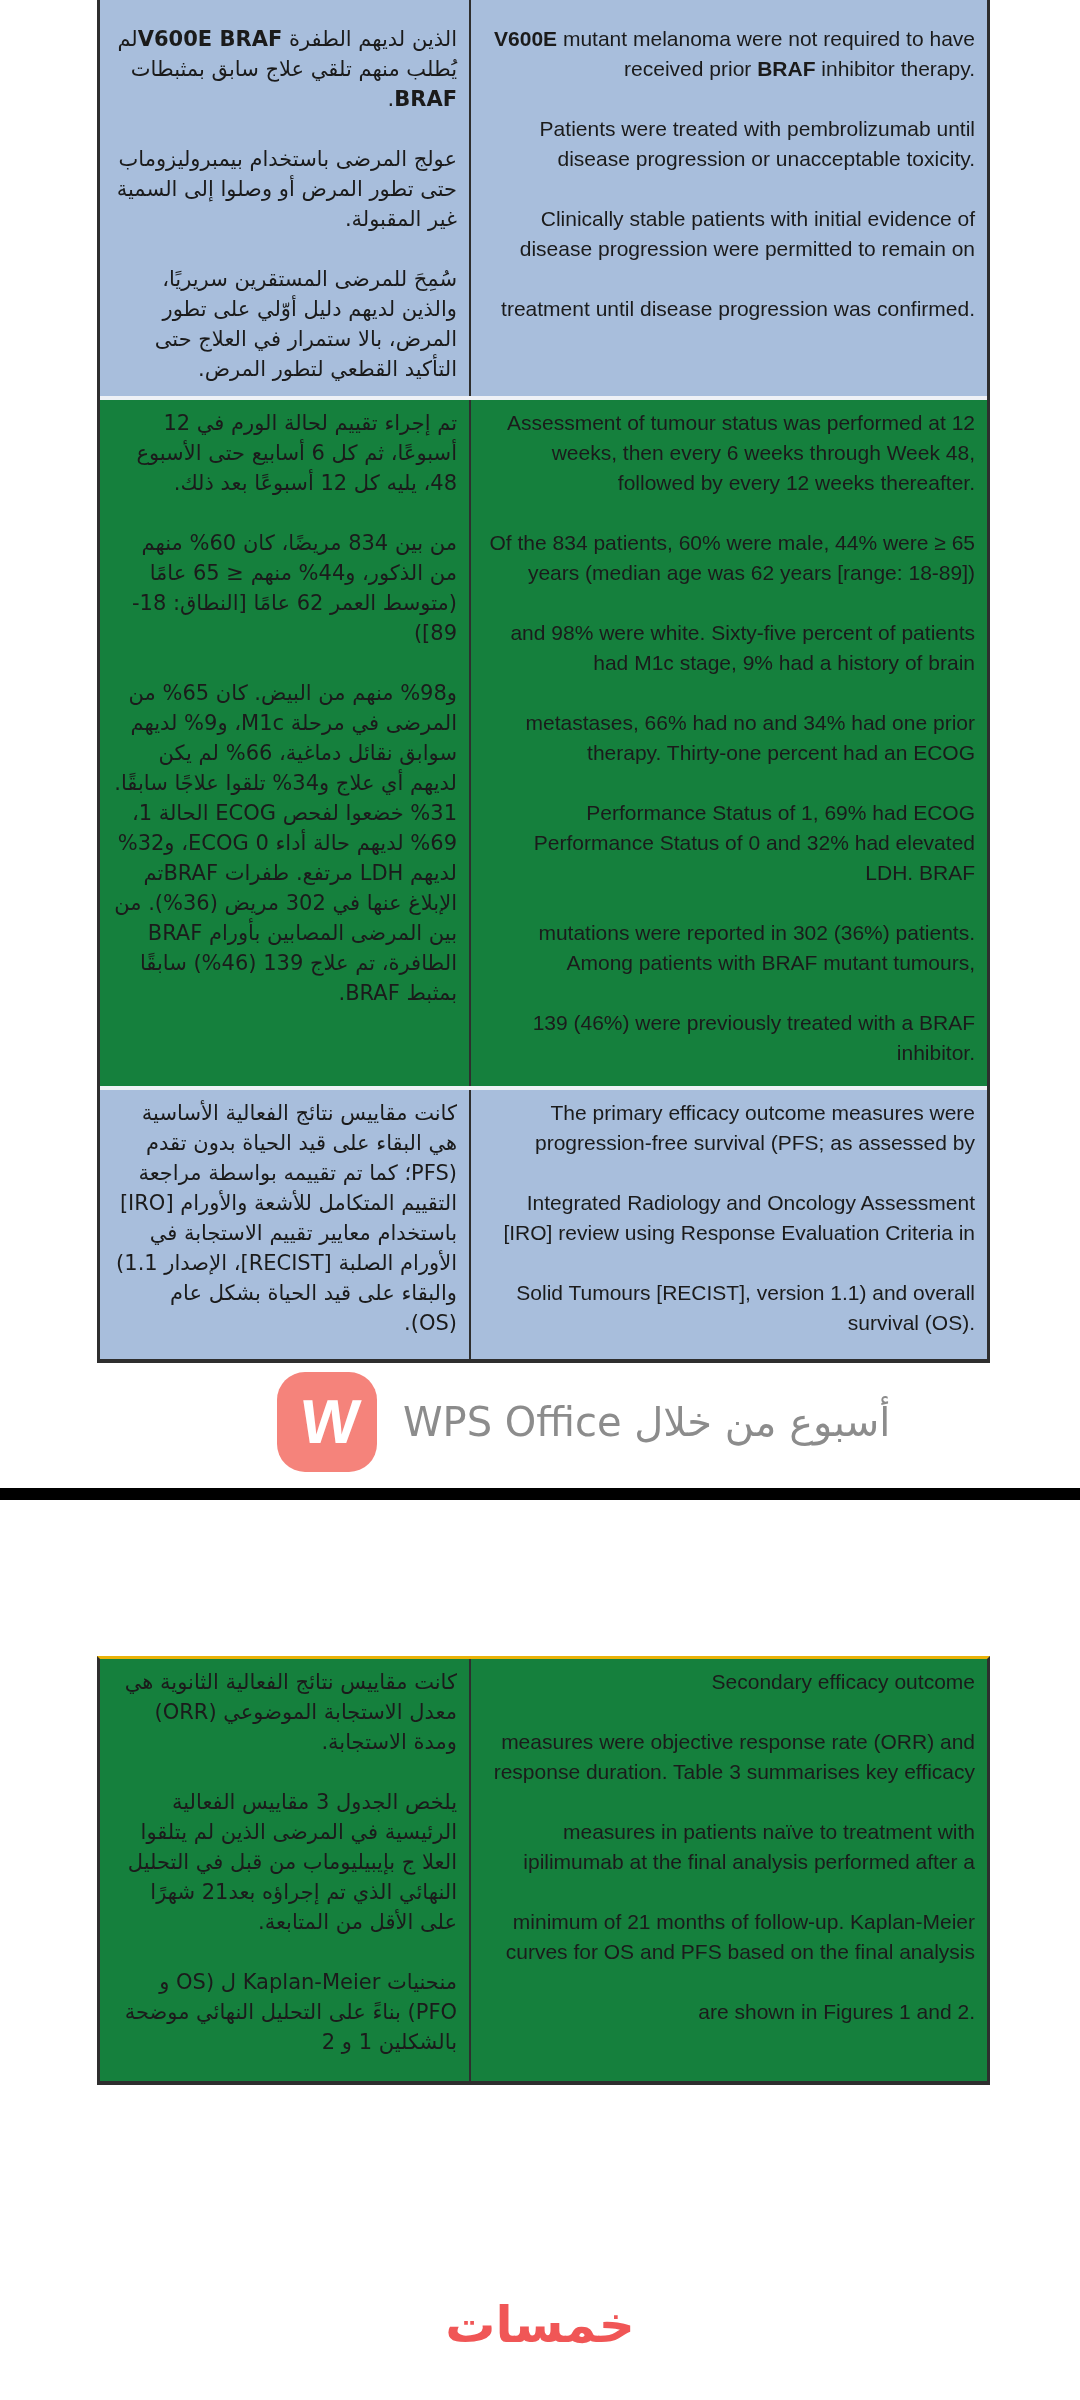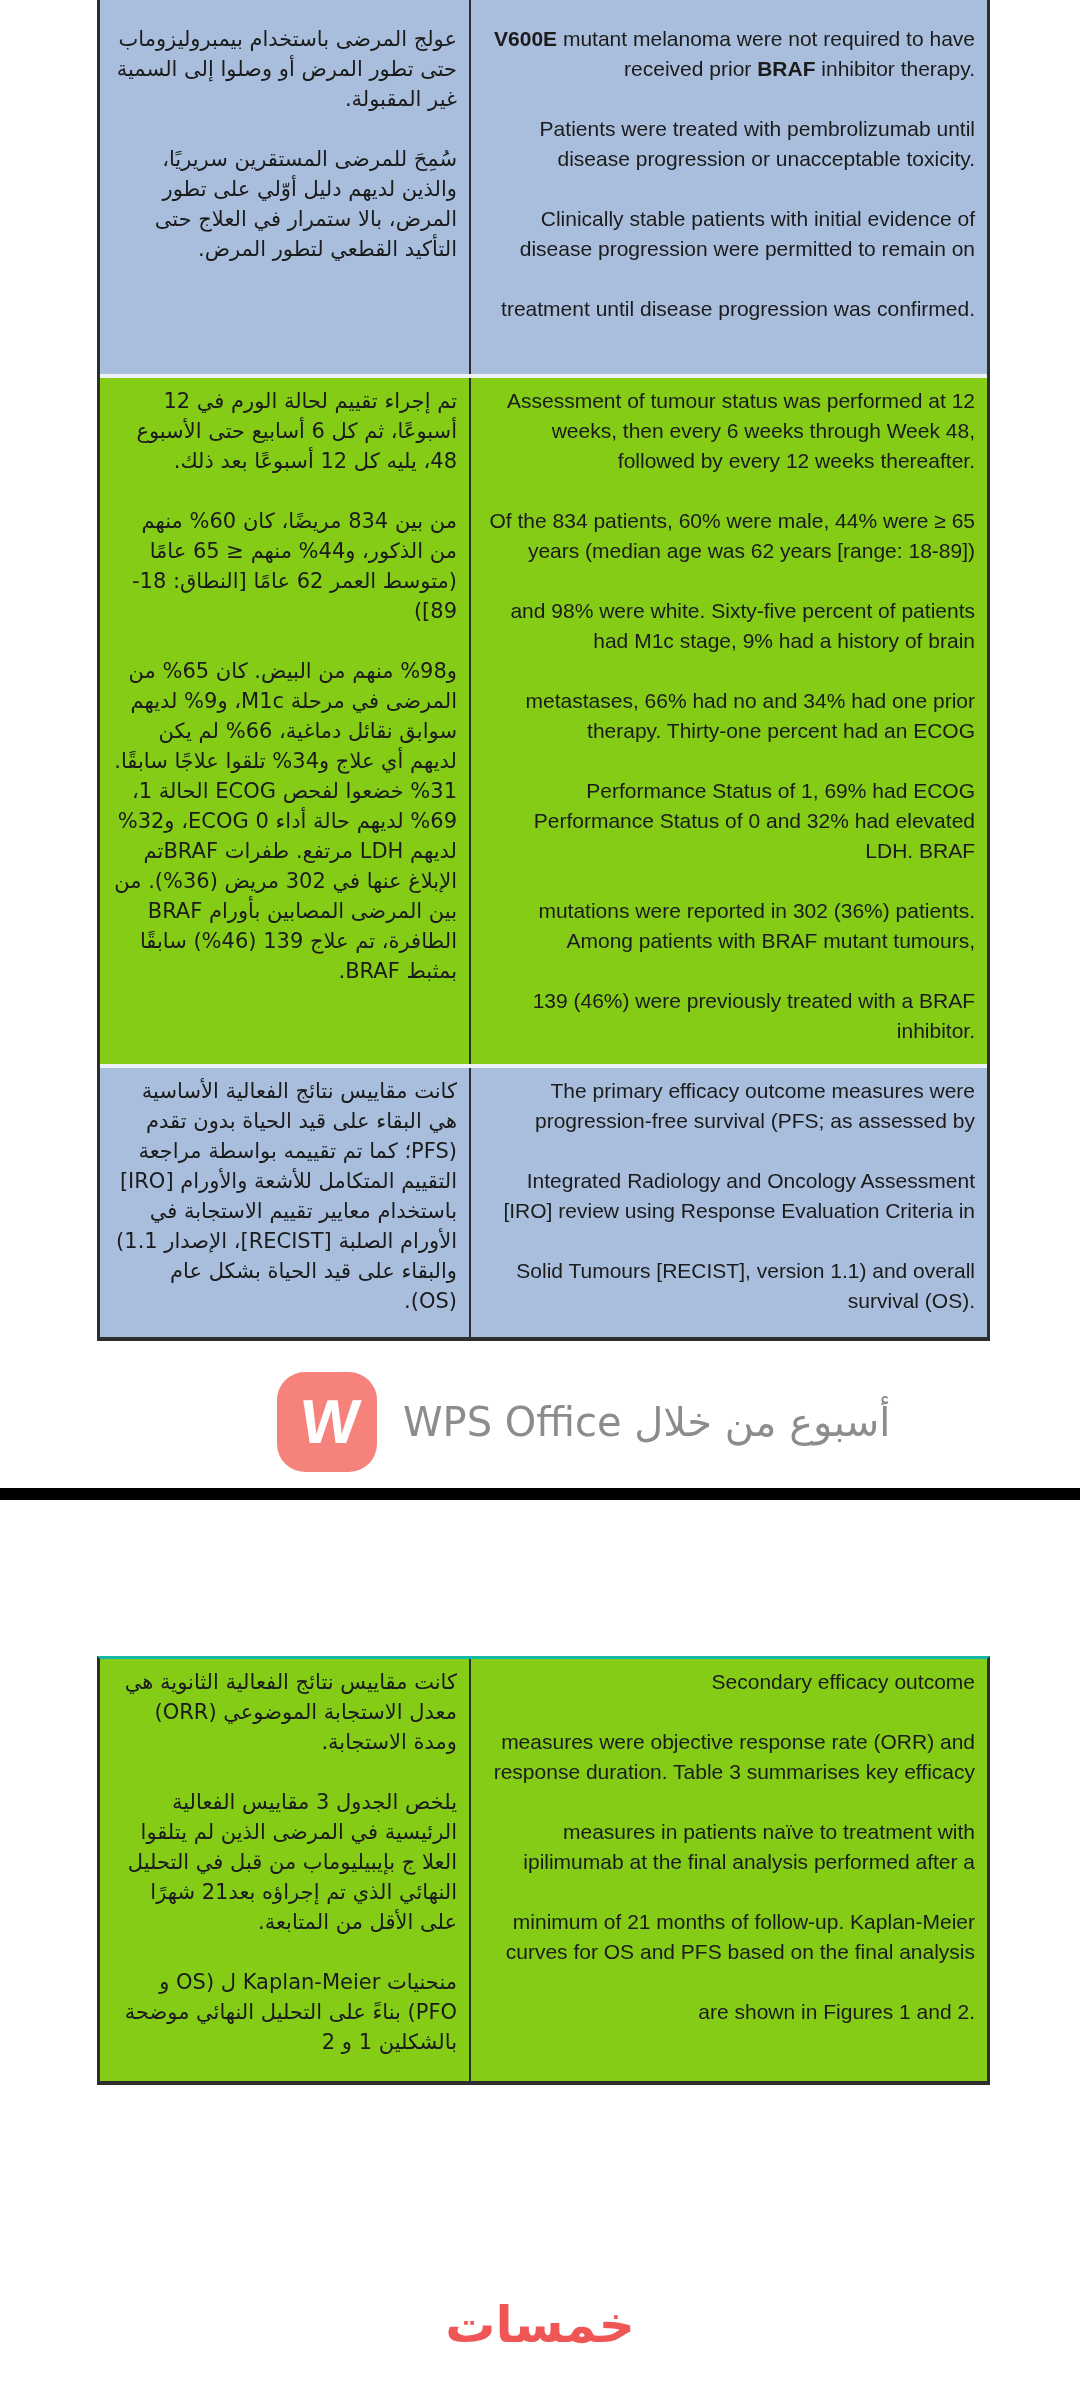--- a/index.html
+++ b/index.html
@@ -4,25 +4,25 @@
 <style>
   html,body{margin:0;padding:0;background:#ffffff;}
   .screen{position:relative;width:1080px;height:2400px;background:#ffffff;overflow:hidden;
           font-family:"Liberation Sans","DejaVu Sans",sans-serif;color:#1b1b1b;}
 
   
   .doc-table{position:absolute;left:97px;width:893px;box-sizing:border-box;
              border-left:3px solid #2e2e2e;border-right:3px solid #2e2e2e;
              border-bottom:4px solid #2e2e2e;}
   .doc-table-1{top:0;}
-  .doc-table-2{top:1656px;border-top:3px solid #14b8a6;}
+  .doc-table-2{top:1656px;border-top:3px solid #eab308;}
   .trow{display:flex;align-items:stretch;}
   .trow + .trow{border-top:4px solid #eef1f6;}
   .row-dark{background:#a8bedc;}
-  .row-light{background:#84cc16;}
+  .row-light{background:#15803d;}
   .cell{box-sizing:border-box;padding:8px 12px 12px 12px;font-size:21px;line-height:30px;}
   .cell-ar{width:371px;border-right:2px solid #2e2e2e;direction:rtl;text-align:right;
            font-family:"DejaVu Sans",sans-serif;}
   .cell-en{flex:1;direction:ltr;text-align:right;font-family:"Liberation Sans","DejaVu Sans",sans-serif;}
   .pad-top{padding-top:24px;}
   .flow{white-space:pre-line;}
   .lead{margin-bottom:30px;white-space:pre-line;}
   .b{font-weight:bold;}
   .h1{min-height:374px;} .h2{min-height:686px;} .h3{min-height:269px;}
   .h4{min-height:422px;}
@@ -46,20 +46,21 @@
 </style>
 </head>
 <body>
 
 <div class="screen">
 
   <div class="doc-table doc-table-1">
 
     <div class="trow row-dark h1">
       <div class="cell cell-ar pad-top">
+        <div class="lead"><span>الذين لديهم الطفرة </span><span class="b">V600E BRAF</span><span>لم يُطلب منهم  تلقي علاج سابق بمثبطات </span><span class="b">BRAF</span><span>.</span></div>
         <div class="flow">عولج المرضى باستخدام بيمبروليزوماب حتى تطور المرض أو وصلوا إلى السمية غير المقبولة.
 
 سُمِحَ للمرضى المستقرين سريريًا، والذين لديهم دليل أوّلي على تطور المرض، بالا ستمرار في العلاج حتى التأكيد القطعي لتطور المرض.</div>
       </div>
       <div class="cell cell-en pad-top">
         <div class="lead"><span class="b">V600E</span><span> mutant melanoma were not required to have received prior </span><span class="b">BRAF</span><span> inhibitor therapy.</span></div>
         <div class="flow">Patients were treated with pembrolizumab until disease progression or unacceptable toxicity.
 
 Clinically stable patients with initial evidence of disease progression were permitted to remain on
 

